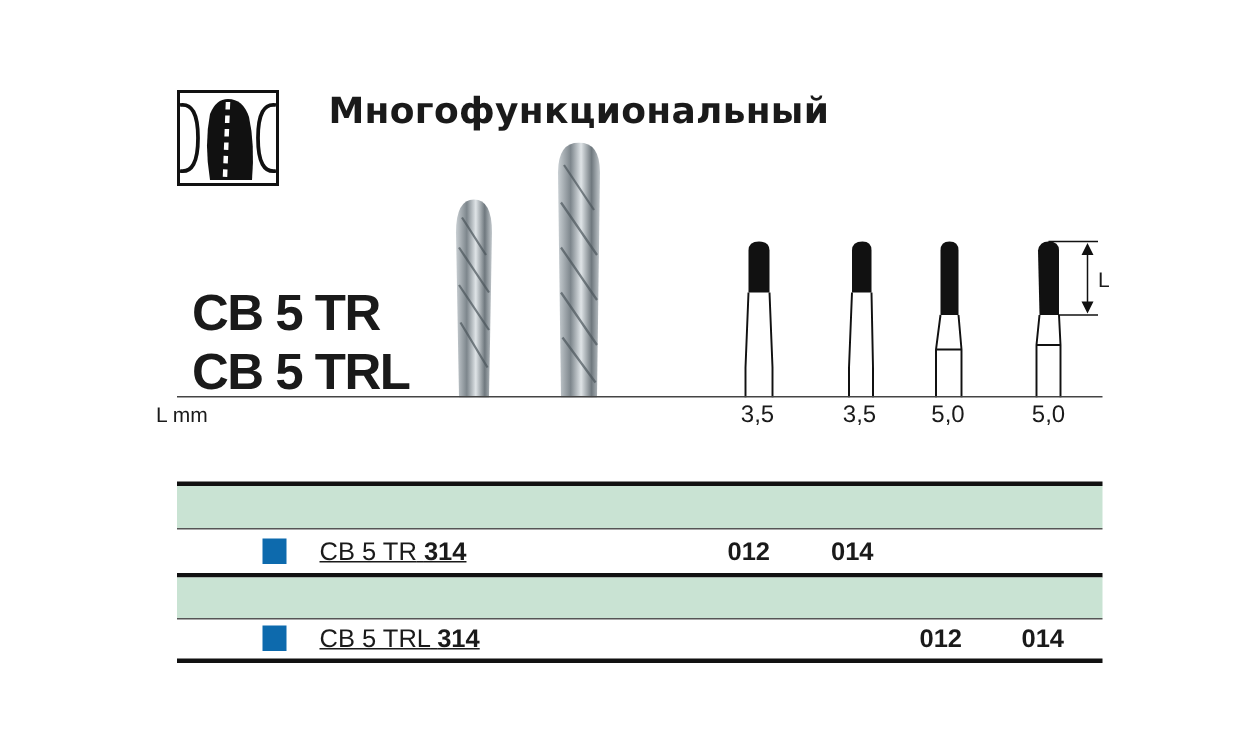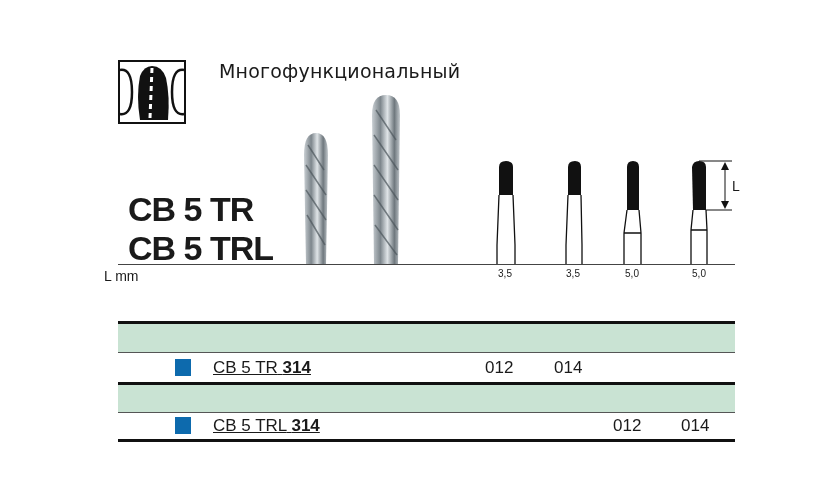--- a/index.html
+++ b/index.html
@@ -1,33 +1,33 @@
 <!DOCTYPE html>
 <html><head>
 <meta charset="utf-8">
 <style>
   html, body { margin:0; padding:0; background:#fff; }
   body { width:838px; height:500px; position:relative; overflow:hidden; font-family:"Liberation Sans", sans-serif; color:#1a1a1a; }
   .abs { position:absolute; }
   .logo-box { left:118px; top:60px; width:68px; height:64px; }
-  .title { left:219px; top:60px; font-family:"DejaVu Sans", sans-serif; font-weight:normal; font-size:19px; letter-spacing:0.2px; }
+  .title { left:219px; top:60px; font-family:"DejaVu Sans", sans-serif; font-weight:bold; font-size:24px; letter-spacing:0.2px; }
   .model { left:128px; font-weight:bold; font-size:34px; letter-spacing:-1px; line-height:1; }
   .model.m1 { top:192px; }
   .model.m2 { top:231px; }
   .axis-line { left:118px; top:264px; width:617px; height:1px; background:#444; }
   .lmm { left:104px; top:268px; font-size:14px; }
-  .lval { top:268px; font-size:10px; width:40px; text-align:center; }
+  .lval { top:268px; font-size:16px; width:40px; text-align:center; }
   .burs-photo { left:298px; top:95px; width:110px; height:170px; }
   .profiles { left:480px; top:150px; width:260px; height:115px; }
   .tbl-band { left:118px; width:617px; background:#c9e3d3; }
   .tbl-line { left:118px; width:617px; background:#111; }
   .sq { width:16px; height:17px; background:#0d6aad; }
   .rowtxt { font-size:17px;text-decoration:underline; }
   .rowtxt b { font-weight:bold; }
-  .code { font-size:17px; font-weight:normal; }
+  .code { font-size:17px; font-weight:bold; }
 </style>
 </head>
 <body>
 
 <div class="abs logo-box">
   <svg width="68" height="64" viewBox="0 0 68 64">
     <rect x="1" y="1" width="66" height="62" fill="#fff" stroke="#111" stroke-width="2"></rect>
     <path d="M2 10 Q14 8 14 32 Q14 56 2 54" fill="none" stroke="#111" stroke-width="2.5"></path>
     <path d="M66 10 Q54 8 54 32 Q54 56 66 54" fill="none" stroke="#111" stroke-width="2.5"></path>
     <path d="M22 60 Q18 36 22 16 Q26 6 34 6 Q44 6 48 18 Q52 36 50 60 Z" fill="#111"></path>

